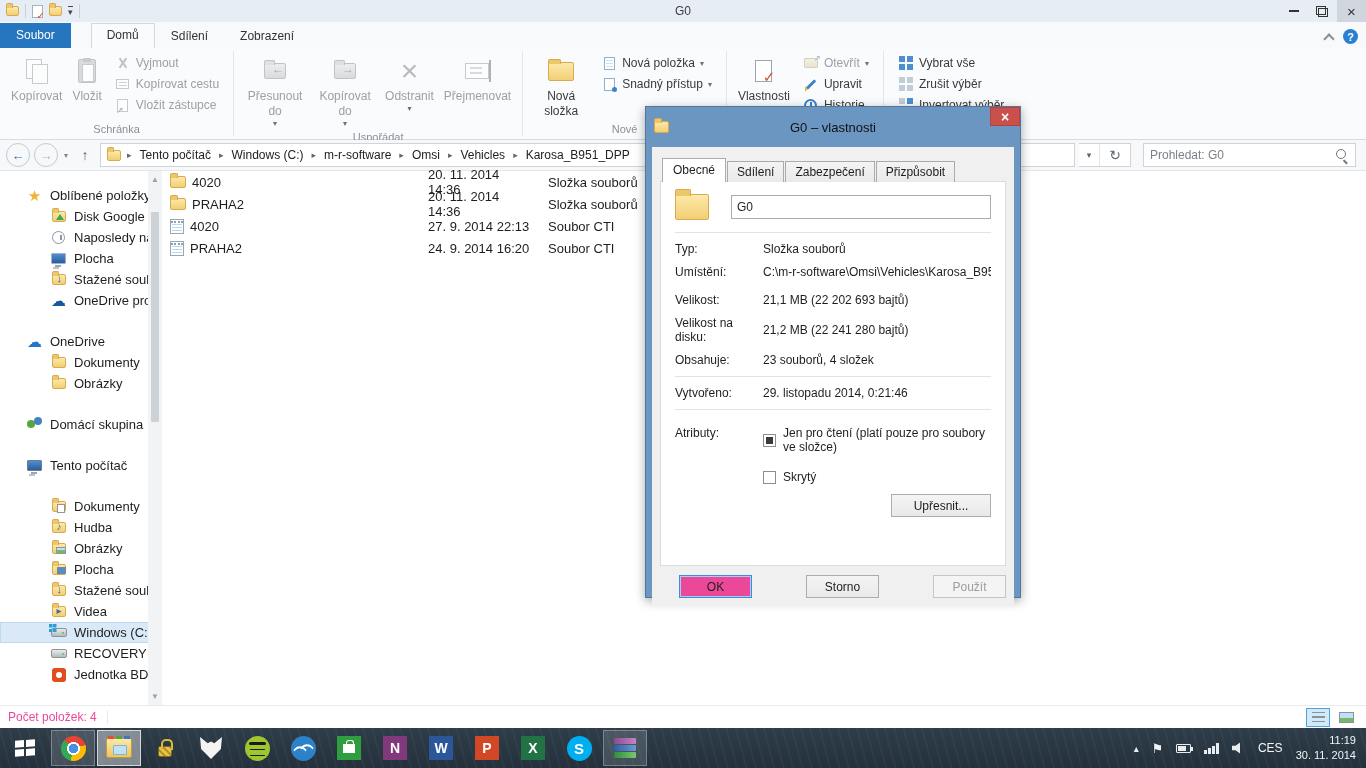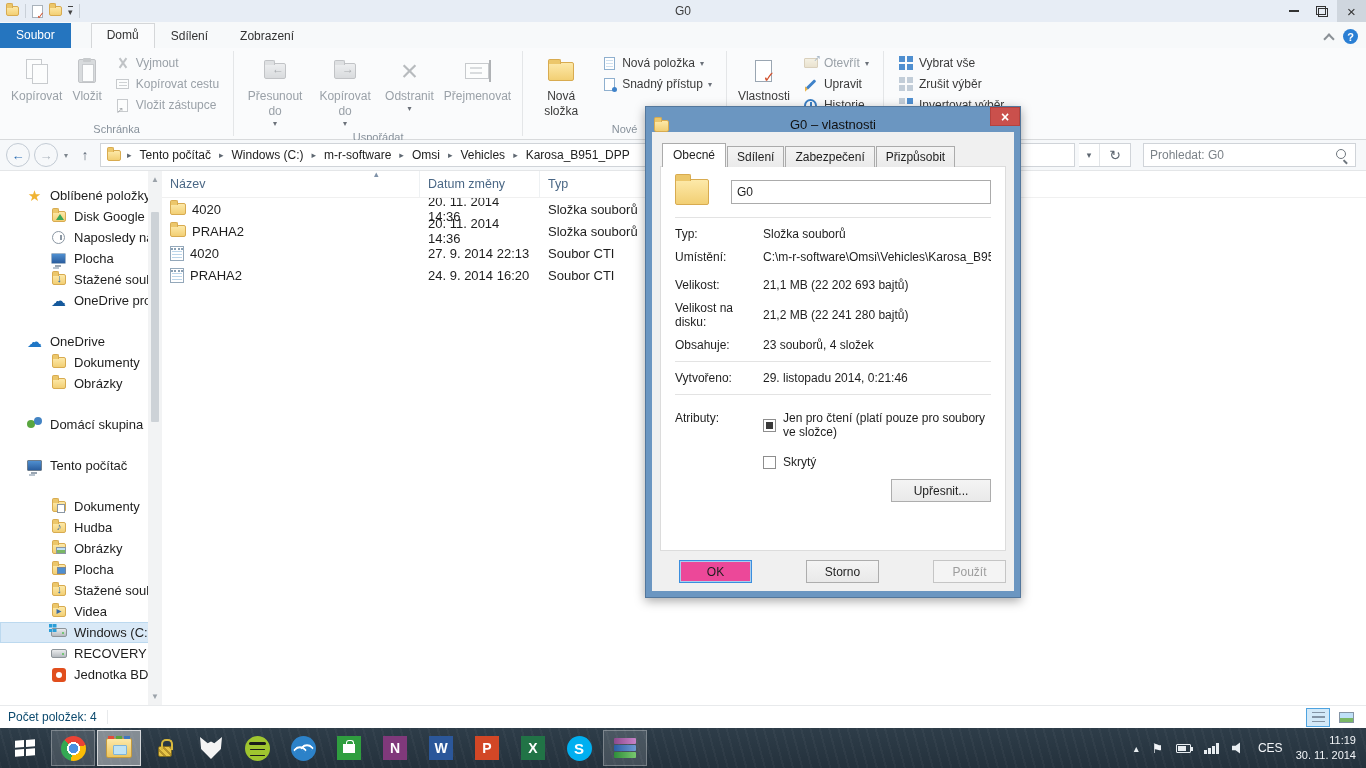--- a/index.html
+++ b/index.html
@@ -175,30 +175,30 @@
 .fcell.name { width:258px; }
 .fcell.date { width:120px; color:#1e1e1e; }
 .fcell.type { width:160px; }
 .fold16 { width:16px; height:12px; flex:none; }
 .f-cti { width:14px; height:15px; background:#fff; border:1px solid #94a8ba; position:relative; flex:none; }
 .f-cti::before { content:""; position:absolute; inset:4px 1px 1px; background:repeating-linear-gradient(#bcd6ea 0 1px,transparent 1px 3px); }
 .f-cti::after { content:""; position:absolute; left:0; right:0; top:1px; border-top:2px dotted #8aa0b4; }
 
 
 .statusbar { position:absolute; left:0; right:0; bottom:40px; height:23px; background:#fff; border-top:1px solid #e8eaec; display:flex; align-items:center; padding:0 8px; }
-.scount { color:#0c4a6e; font-size:12px; padding-right:10px; border-right:1px solid #e8eaec; }
+.scount { color:#ec4899; font-size:12px; padding-right:10px; border-right:1px solid #e8eaec; }
 .views { margin-left:auto; display:flex; gap:4px; }
 .vbtn { width:24px; height:19px; display:flex; align-items:center; justify-content:center; }
 .vbtn.on { background:#d3e9f8; box-shadow:inset 0 0 0 1px #4ea3e0; }
 .v-details { width:13px; height:11px; background:repeating-linear-gradient(#8494a5 0 1.5px,transparent 1.5px 4.5px); position:relative; }
 .v-thumbs { width:15px; height:11px; background:linear-gradient(#bfe0f7 55%,#79b765 55%); border:1px solid #8494a5; }
 
 
 .dialog { position:absolute; left:645px; top:106px; width:376px; height:492px; background:#6b96c1; border:1px solid #53779c; box-shadow:0 3px 10px rgba(0,0,0,.35); z-index:50; padding:0 6px 6px; }
-.dtitle { height:25px; display:flex; align-items:flex-end; position:relative; }
+.dtitle { height:40px; display:flex; align-items:center; position:relative; }
 .d-folder16 { width:15px; height:12px; margin-left:2px; }
 .dtext { position:absolute; left:0; right:0; text-align:center; color:#111; font-size:13px; }
 .dclose { position:absolute; right:-6px; top:0; width:30px; height:19px; background:#ca504c; border:1px solid #b5423e; display:flex; align-items:center; justify-content:center; }
 .dclose::before { content:"×"; color:#fff; font-size:14px; font-weight:bold; line-height:1; }
 .dbody { background:#f0f0f0; height:calc(100% - 25px); padding:10px 8px 8px; display:flex; flex-direction:column; }
 .dtabs { display:flex; align-items:flex-end; padding-left:2px; }
 .dtab { border:1px solid #ababab; border-bottom:none; background:linear-gradient(#f4f4f4,#eaeaea); padding:3px 9px; font-size:12px; margin-right:1px; position:relative; top:1px; }
 .dtab.active { background:#fff; padding:4px 10px 5px; top:1px; z-index:2; }
 .dpanel { background:#fff; border:1px solid #dcdcdc; flex:1; padding:12px 14px 10px; overflow:hidden; }
 .dnamerow { display:flex; align-items:center; gap:22px; margin-bottom:12px; }
@@ -619,32 +619,20 @@
         </div>
 
       <div class="sscroll">
         <span class="sarr">▲</span>
         <span class="sthumb"></span>
         <span class="sarr" style="margin-top:auto;">▼</span>
       </div>
     </div>
 
     <div class="files">
-      <div class="fhead">
-        <div class="fh name">
-            <span>Název</span>
-            <span class="sort"></span>
-          </div>
-        <div class="fh date">
-            <span>Datum změny</span>
-          </div>
-        <div class="fh type">
-            <span>Typ</span>
-          </div>
-      </div>
       <div class="frow">
         <div class="fcell name">
             <span class="fold16 fold"></span>
             <span>4020</span>
           </div>
         <div class="fcell date">20. 11. 2014 14:36</div>
         <div class="fcell type">Složka souborů</div>
       </div>
       <div class="frow">
         <div class="fcell name">

